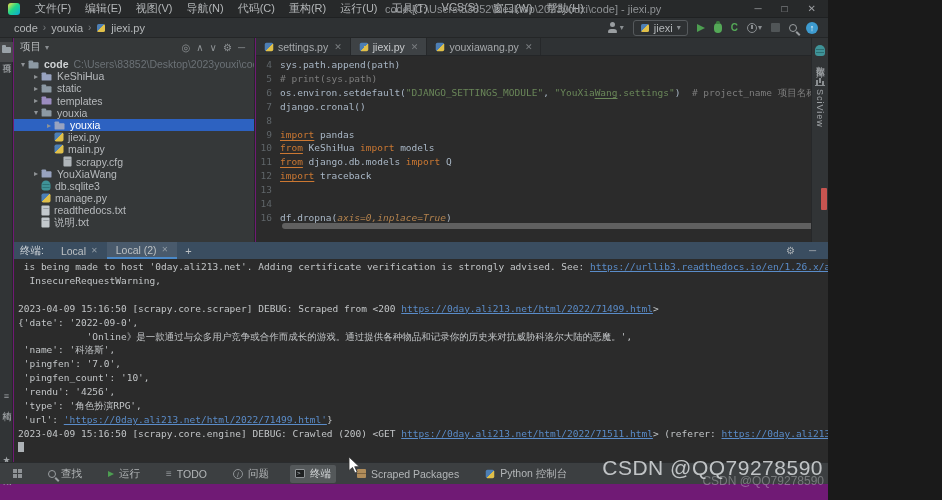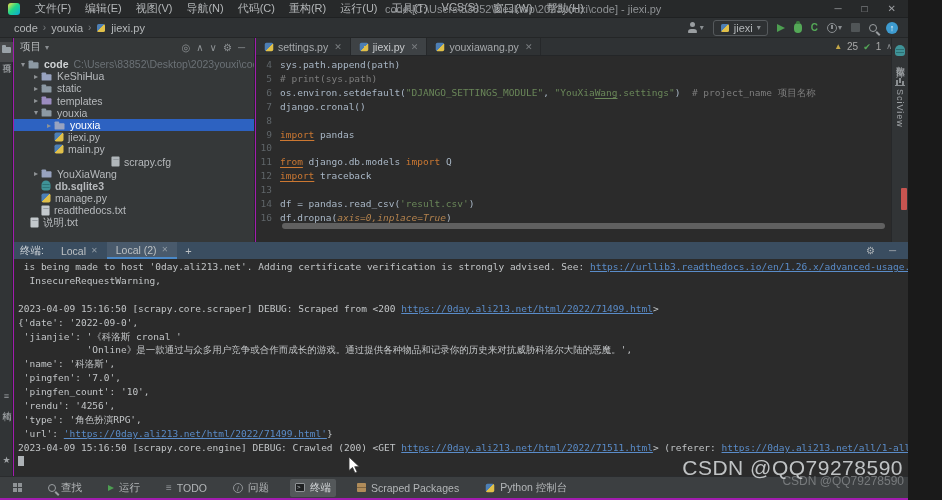--- a/index.html
+++ b/index.html
@@ -1,17 +1,17 @@
 <!DOCTYPE html>
 <html><head>
 <meta charset="utf-8">
 <style>
   * { margin:0; padding:0; box-sizing:border-box; }
   html,body { background:#1a1a1a; }
-  .app { position:relative; width:908px; height:500px; background:#a21caf; overflow:hidden;
+  .app { position:relative; width:828px; height:500px; background:#701a75; overflow:hidden;
          font-family:"Liberation Sans",sans-serif; color:#b6b9bb; }
 
   
   .titlebar { position:absolute; top:0; left:0; right:0; height:18px; background:#27292a;
               display:flex; align-items:center; padding:0 6px; font-size:11px; border-bottom:1px solid #1f2122;}
   .logo { width:12px; height:12px; border-radius:3px; margin:0 8px 0 2px;
           background:linear-gradient(135deg,#f7e14a 0%,#21d789 45%,#0aa7d6 100%); flex:none;}
   .menu-item { padding:0 7px; color:#b4b7b9; cursor:default; }
   .wtitle { position:absolute; left:385px; color:#8f9295; font-size:11px; white-space:nowrap; }
   .wbtns { margin-left:auto; display:flex; gap:20px; font-size:10px; color:#9a9da0; padding-right:6px;}
@@ -136,21 +136,21 @@
   .ttab .x { color:#8f9aa3; font-size:8px; }
   .tplus { padding:0 8px; color:#bcc0c3; font-size:11px;}
   .thead-right { margin-left:auto; display:flex; gap:14px; padding-right:12px; color:#aeb3b7; font-size:10px;}
   .console { position:absolute; top:18px; left:4px; right:0; font-family:"DejaVu Sans Mono",monospace;
              font-size:9.5px; line-height:13.9px; color:#c2c5c7; }
   .tl { white-space:pre; }
   .link { color:#5a8cc9; text-decoration:underline; }
   .tcursor { display:inline-block; width:6px; height:10px; background:#adb2b6; vertical-align:-1px;}
 
   
-  .statusbar { position:absolute; left:0; right:0; bottom:2px; height:22px; background:#3c3f41; border-top:1px solid #2a2c2e;
+  .statusbar { position:absolute; left:0; right:0; bottom:16px; height:22px; background:#3c3f41; border-top:1px solid #2a2c2e;
                display:flex; align-items:center; gap:16px; padding-left:8px; font-size:10.5px; color:#b3b6b8;}
   .sitem { display:flex; align-items:center; gap:5px; padding:2px 5px; border-radius:2px;}
   .sitem.active { background:#54585a; color:#d3d6d8;}
 
   
   .watermark { position:absolute; right:5px; bottom:20px; font-size:21px; color:#cdd0d2; opacity:.92;
                pointer-events:none; letter-spacing:.5px;}
   .watermark2 { position:absolute; right:4px; bottom:12px; font-size:12px; color:#cdd0d2; opacity:.4; pointer-events:none;}
   .mouse { position:absolute; left:348px; top:456px; pointer-events:none; }
 </style>
@@ -277,46 +277,46 @@
         <div class="trow" style="padding-left: 30px;">
           <span class="arrow"></span>
           <span class="ic ic-python"></span>
           <span class="lbl">jiexi.py</span>
         </div>
         <div class="trow" style="padding-left: 30px;">
           <span class="arrow"></span>
           <span class="ic ic-python"></span>
           <span class="lbl">main.py</span>
         </div>
-        <div class="trow" style="padding-left: 39px; margin-left: 48px;">
+        <div class="trow" style="padding-left: 39px;">
           <span class="arrow"></span>
           <span class="ic ic-config"></span>
           <span class="lbl">scrapy.cfg</span>
         </div>
         <div class="trow" style="padding-left: 17px;">
           <span class="arrow">▸</span>
           <span class="ic ic-package"></span>
           <span class="lbl">YouXiaWang</span>
         </div>
-        <div class="trow" style="padding-left: 17px; font-weight: bold;">
+        <div class="trow" style="padding-left: 17px;">
           <span class="arrow"></span>
           <span class="ic ic-db"></span>
           <span class="lbl">db.sqlite3</span>
         </div>
         <div class="trow" style="padding-left: 17px;">
           <span class="arrow"></span>
           <span class="ic ic-python"></span>
           <span class="lbl">manage.py</span>
         </div>
         <div class="trow" style="padding-left: 17px;">
           <span class="arrow"></span>
           <span class="ic ic-text"></span>
           <span class="lbl">readthedocs.txt</span>
         </div>
-        <div class="trow" style="padding-left: 6px;">
+        <div class="trow" style="padding-left: 17px;">
           <span class="arrow"></span>
           <span class="ic ic-text"></span>
           <span class="lbl">说明.txt</span>
         </div>
       </div>
   </div>
 
   <div class="editor">
     <div class="etabs" id="etabs">
         <div class="etab">
@@ -343,25 +343,25 @@
       <span class="nav">∧</span>
       <span class="nav">∨</span>
     </div>
     <div class="code" id="code">
         <div class="cl"><span class="ln">4</span><span class="ct"><span class="c-p">sys.path.append(path)</span></span></div>
         <div class="cl"><span class="ln">5</span><span class="ct"><span class="c-cm"># print(sys.path)</span></span></div>
         <div class="cl"><span class="ln">6</span><span class="ct"><span class="c-p">os.environ.setdefault(</span><span class="c-s">"DJANGO_SETTINGS_MODULE"</span><span class="c-p">, </span><span class="c-s">"YouXia</span><span class="c-s c-u">Wang</span><span class="c-s">.settings"</span><span class="c-p">)  </span><span class="c-cm"># project_name 项目名称</span></span></div>
         <div class="cl"><span class="ln">7</span><span class="ct"><span class="c-p">django.cronal()</span></span></div>
         <div class="cl"><span class="ln">8</span><span class="ct"></span></div>
         <div class="cl"><span class="ln">9</span><span class="ct"><span class="c-k c-u">import</span><span class="c-p"> pandas</span></span></div>
-        <div class="cl"><span class="ln">10</span></div>
+        <div class="cl"><span class="ln">10</span><span class="ct"><span class="c-k c-u">from</span><span class="c-p"> KeShiHua </span><span class="c-k">import</span><span class="c-p"> models</span></span></div>
         <div class="cl"><span class="ln">11</span><span class="ct"><span class="c-k c-u">from</span><span class="c-p"> django.db.models </span><span class="c-k">import</span><span class="c-p"> Q</span></span></div>
         <div class="cl"><span class="ln">12</span><span class="ct"><span class="c-k c-u">import</span><span class="c-p"> traceback</span></span></div>
         <div class="cl"><span class="ln">13</span><span class="ct"></span></div>
-        <div class="cl"><span class="ln">14</span><span class="ct"><span class="c-p">df = pandas.read_csv(</span><span class="c-s">'result.csv'</span><span class="c-p">)</span></span></div>
+        <div class="cl"><span class="ln">14</span></div>
         <div class="cl"><span class="ln">16</span><span class="ct"><span class="c-p">df.dropna(</span><span class="c-prm">axis=0,inplace=True</span><span class="c-p">)</span></span></div>
       </div>
     <div class="hscroll"></div>
     <div class="stripe" id="stripe">
         <div class="smark" style="top: 4px; background: rgb(138, 138, 132);"></div>
         <div class="smark" style="top: 9px; background: rgb(138, 138, 132);"></div>
         <div class="smark" style="top: 14px; background: rgb(138, 138, 132);"></div>
         <div class="smark" style="top: 19px; background: rgb(138, 138, 132);"></div>
         <div class="smark" style="top: 24px; background: rgb(138, 138, 132);"></div>
         <div class="smark" style="top: 29px; background: rgb(138, 138, 132);"></div>
@@ -412,21 +412,20 @@
         <span>⚙</span>
         <span>─</span>
       </span>
     </div>
     <div class="console" id="console">
         <div class="tl"><span> is being made to host '0day.ali213.net'. Adding certificate verification is strongly advised. See: </span><span class="link">https://urllib3.readthedocs.io/en/1.26.x/advanced-usage.html#ssl-warnings</span></div>
         <div class="tl"><span>  InsecureRequestWarning,</span></div>
         <div class="tl"> </div>
         <div class="tl"><span>2023-04-09 15:16:50 [scrapy.core.scraper] DEBUG: Scraped from &lt;200 </span><span class="link">https://0day.ali213.net/html/2022/71499.html</span><span>&gt;</span></div>
         <div class="tl"><span>{'date': '2022-09-0',</span></div>
-        <div class="tl"><span> 'jianjie': '《科洛斯 cronal '</span></div>
         <div class="tl"><span>            'Online》是一款通过与众多用户竞争或合作而成长的游戏。通过提供各种物品和记录你的历史来对抗威胁科洛尔大陆的恶魔。',</span></div>
         <div class="tl"><span> 'name': '科洛斯',</span></div>
         <div class="tl"><span> 'pingfen': '7.0',</span></div>
         <div class="tl"><span> 'pingfen_count': '10',</span></div>
         <div class="tl"><span> 'rendu': '4256',</span></div>
         <div class="tl"><span> 'type': '角色扮演RPG',</span></div>
         <div class="tl"><span> 'url': </span><span class="link">'https://0day.ali213.net/html/2022/71499.html'</span><span>}</span></div>
         <div class="tl"><span>2023-04-09 15:16:50 [scrapy.core.engine] DEBUG: Crawled (200) &lt;GET </span><span class="link">https://0day.ali213.net/html/2022/71511.html</span><span>&gt; (referer: </span><span class="link">https://0day.ali213.net/all/1-all-0-2022-09-0-ta-3.html</span></div>
         <div class="tl"><span class="tcursor"></span></div>
       </div>

